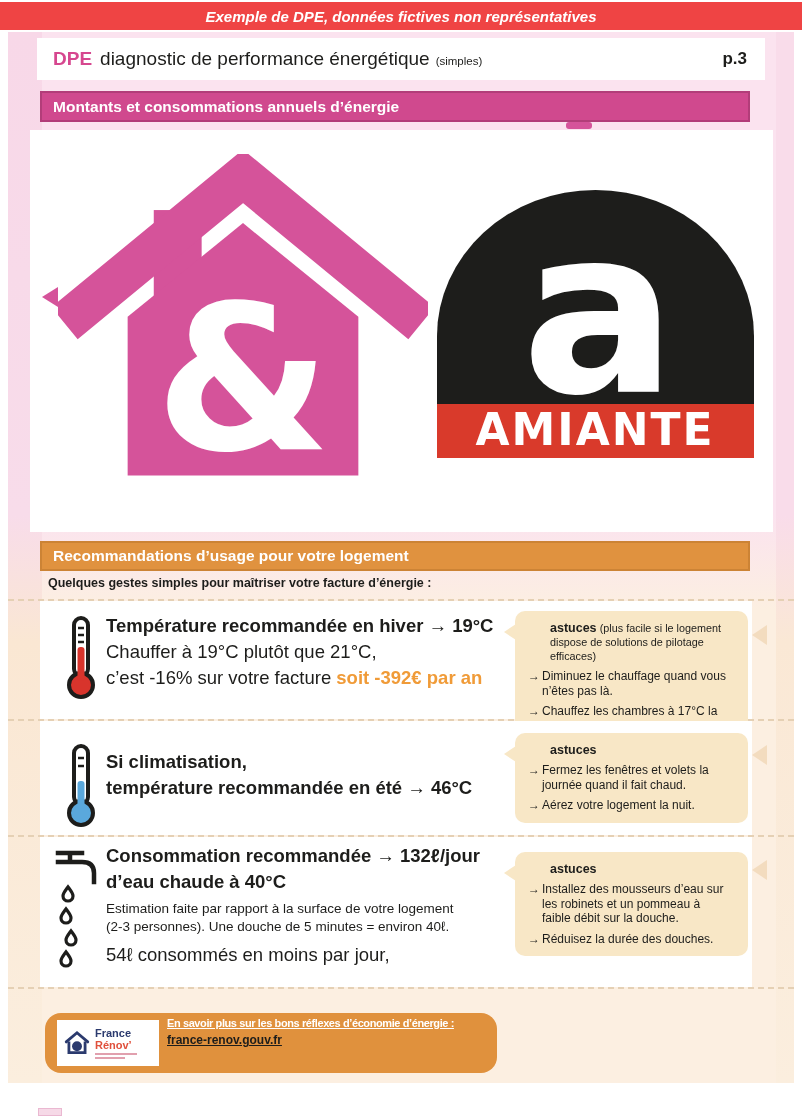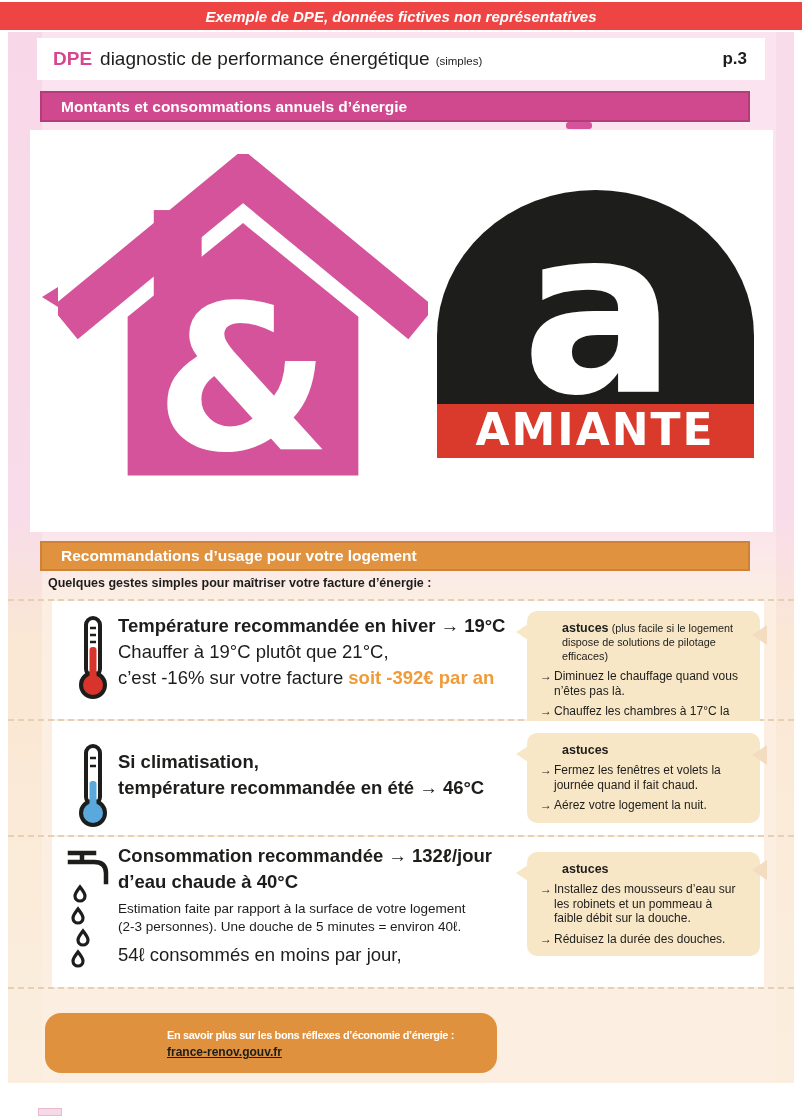--- a/index.html
+++ b/index.html
@@ -22,40 +22,40 @@
   
   .header{position:absolute;left:37px;top:38px;width:728px;height:42px;background:#fff;
     display:flex;align-items:center;padding:0 18px 0 16px;box-sizing:border-box;font-size:19px;}
   .dpe{color:#d6478f;font-weight:bold;margin-right:8px;}
   .htitle{color:#1d1d1b;}
   .hscope{font-size:11.5px;margin-left:6px;margin-top:3px;}
   .hpage{margin-left:auto;font-weight:bold;font-size:17px;}
 
   
   .band{position:absolute;left:40px;width:710px;box-sizing:border-box;color:#fff;font-weight:bold;
-    font-size:15.5px;display:flex;align-items:center;padding-left:19px;}
+    font-size:15.5px;display:flex;align-items:center;padding-left:11px;}
   .band-pink{top:91px;height:31px;background:#d0498e;border:2px solid #b23d79;}
   .band-orange{top:541px;height:30px;background:#e0923f;border:2px solid #cc8335;}
 
   
   .canvas{position:absolute;left:30px;top:130px;width:743px;height:402px;background:#fff;}
   .pink-tick{position:absolute;left:566px;top:122px;width:26px;height:7px;background:#d5539a;border-radius:3px;}
   .arrow-pink{position:absolute;left:42px;top:287px;width:0;height:0;
     border-top:10px solid transparent;border-bottom:10px solid transparent;border-right:16px solid #d5539a;}
   .house{position:absolute;left:28px;top:24px;}
   .amiante-svg{position:absolute;left:403px;top:56px;}
 
   
   .intro{position:absolute;left:48px;top:576px;font-size:12.5px;font-weight:bold;}
 
   
   .dash{position:absolute;left:8px;width:786px;height:0;border-top:2px dashed #e5d0b4;}
 
   
-  .row{position:absolute;left:40px;width:712px;background:#fff;margin-left:12px;}
+  .row{position:absolute;left:40px;width:712px;background:#fff;}
   .rtext{position:absolute;left:66px;top:12px;font-size:18.5px;line-height:26px;white-space:nowrap;}
   .bold{font-weight:bold;}
   .hl{color:#f09b38;font-weight:bold;}
   .thermo{position:absolute;left:24px;top:14px;}
   .faucet{position:absolute;left:12px;top:9px;}
   .note{font-size:13.5px;line-height:18px;margin-top:5px;}
   .mt6{margin-top:6px;}
 
   
   .astuce{position:absolute;left:475px;width:233px;background:#f8e7c6;border-radius:10px;
@@ -73,22 +73,22 @@
 
   
   .footer{position:absolute;left:45px;top:1013px;width:452px;height:60px;background:#e0913d;border-radius:16px;}
   .logo-box{position:absolute;left:12px;top:7px;width:102px;height:46px;background:#fff;
     display:flex;align-items:center;padding-left:6px;box-sizing:border-box;}
   .logo-text{margin-left:4px;font-size:11px;font-weight:bold;line-height:12px;}
   .logo-france{color:#2b3a6e;}
   .logo-renov{color:#e0503c;}
   .tagline-bar{height:2px;background:#c9526b;opacity:.55;margin-top:2px;}
   .tb1{width:42px;} .tb2{width:30px;}
-  .footer-text{position:absolute;left:122px;top:16px;width:324px;color:#fff;font-weight:bold;
-    font-size:11px;letter-spacing:-0.4px;white-space:nowrap;}
+  .footer-text{position:absolute;left:122px;top:4px;width:324px;color:#fff;font-weight:bold;
+    font-size:11px;letter-spacing:-0.4px;white-space:nowrap;text-decoration:underline;}
   .footer-link{display:inline-block;margin-top:4px;color:#1d1d1b;font-size:12px;letter-spacing:0;
     text-decoration:underline;font-weight:bold;}
 
   .bottom-tick{position:absolute;left:38px;top:1108px;width:24px;height:8px;
     background:#f6d9e7;border:1px solid #eab8d1;box-sizing:border-box;}
 </style>
 </head>
 <body>
 
 <div class="page">
@@ -219,20 +219,33 @@
           <span>Réduisez la durée des douches.</span>
         </div>
     </div>
   </div>
 
   <div class="arrow-beige" style="top:625px"></div>
   <div class="arrow-beige" style="top:745px"></div>
   <div class="arrow-beige" style="top:860px"></div>
 
   <div class="footer">
+    <div class="logo-box">
+      <svg width="28" height="26" viewBox="0 0 26 24">
+        <path d="M3 11 L13 2.5 L23 11" fill="none" stroke="#2b3a6e" stroke-width="2.6" stroke-linecap="round"></path>
+        <path d="M5.5 10.5 V21 H20.5 V10.5" fill="none" stroke="#2b3a6e" stroke-width="2.6"></path>
+        <circle cx="13" cy="15" r="4.6" fill="#2b3a6e"></circle>
+      </svg>
+      <div class="logo-text">
+        <div class="logo-france">France</div>
+        <div class="logo-renov">Rénov’</div>
+        <div class="tagline-bar tb1"></div>
+        <div class="tagline-bar tb2"></div>
+      </div>
+    </div>
     <div class="footer-text">
       <span>En savoir plus sur les bons réflexes d’économie d’énergie :</span><br>
       <span class="footer-link">france-renov.gouv.fr</span>
     </div>
   </div>
 
   <div class="bottom-tick"></div>
 
 </div>
 

